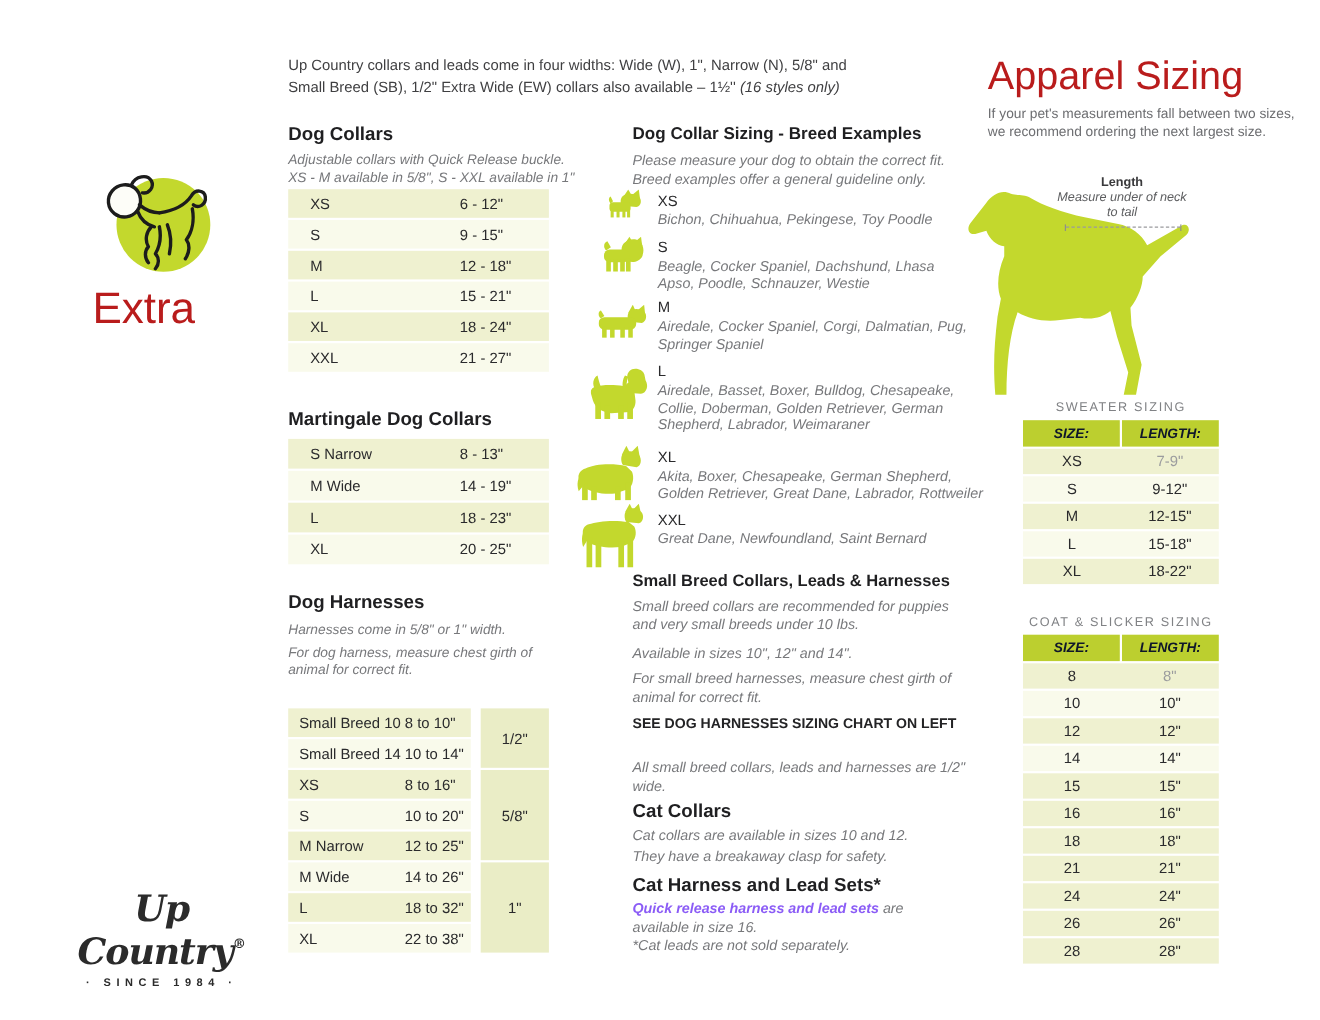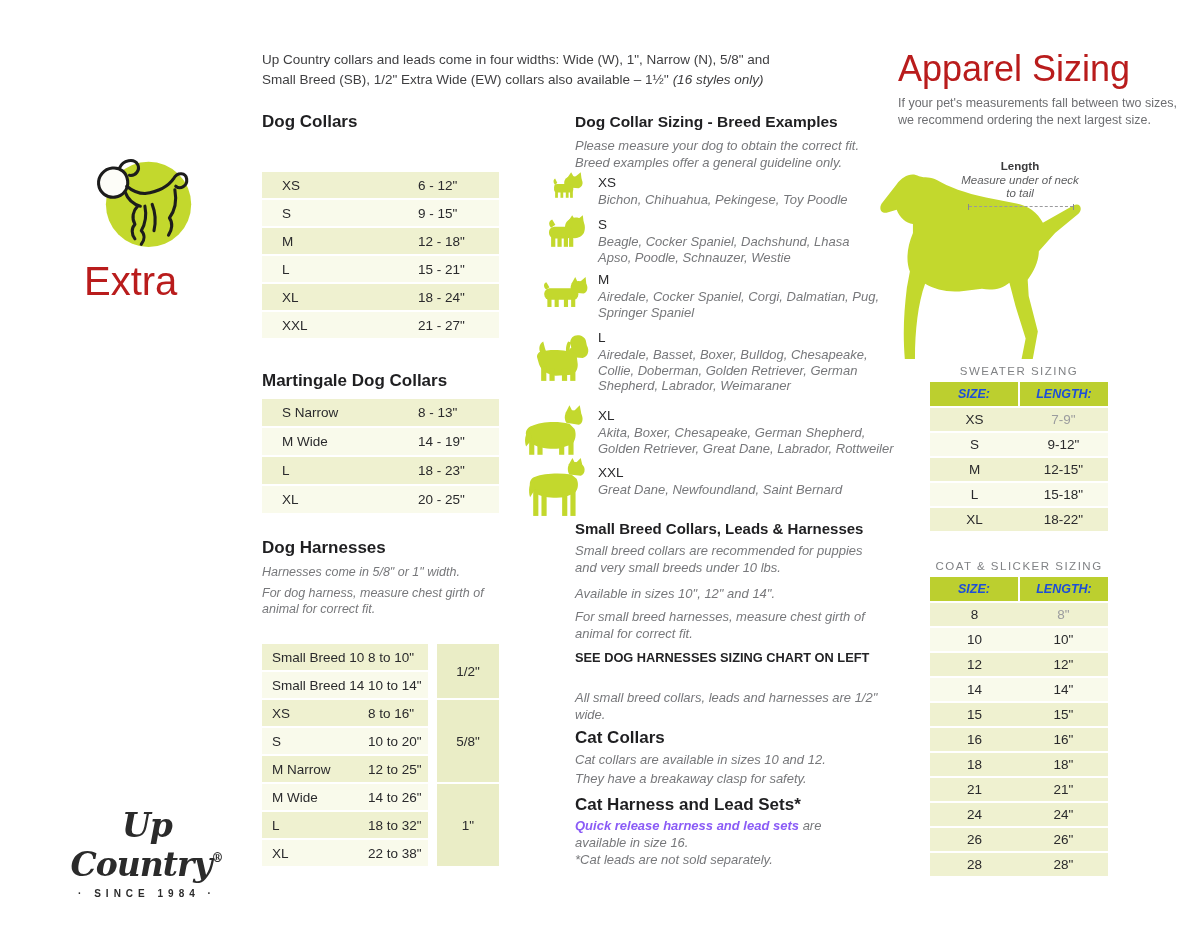--- a/index.html
+++ b/index.html
@@ -34,21 +34,21 @@
   .wb3{height:82px;}
 
   
   .be-item{position:absolute;width:312px;}
   .be-size{font-size:13.5px;color:#2a2a2c;margin-bottom:2px;}
   .be-breeds{font-size:13px;font-style:italic;color:#77787b;line-height:15.5px;}
 
   
   .aptable{width:178px;}
   .ap-head{display:flex;height:24px;margin-bottom:2px;}
-  .ap-head .hc{flex:1;background:#bccf2f;color:#1d4ed8;font-size:12.5px;font-weight:bold;
+  .ap-head .hc{flex:1;background:#bccf2f;color:#0f172a;font-size:12.5px;font-weight:bold;
                font-style:italic;display:flex;align-items:center;justify-content:center;}
   .ap-head .hc:first-child{margin-right:2px;}
   .aprow{display:flex;height:23px;margin-bottom:2px;font-size:13.5px;}
   .aprow .ac{flex:1;display:flex;align-items:center;justify-content:center;}
   .muted{color:#9b9c9e;}
   .cap-label{font-size:11.5px;color:#808285;letter-spacing:1.5px;text-align:center;width:178px;}
 
   
   .measure{position:absolute;height:6px;border-left:1px solid #8a8a8d;border-right:1px solid #8a8a8d;}
   .measure .dash{position:absolute;left:0;right:0;top:2px;border-top:1px dashed #9a9a9d;}
@@ -91,20 +91,24 @@
     <span class="logo-script">Up Country</span><span class="logo-script logo-reg">®</span>
     <div class="logo-since" style="margin-top:4px;">· SINCE 1984 ·</div>
   </div>
 
   <div class="abs intro" style="left:262px;top:50px;width:580px;">
     <div>Up Country collars and leads come in four widths: Wide (W), 1", Narrow (N), 5/8" and</div>
     <div><span>Small Breed (SB), 1/2" Extra Wide (EW) collars also available – 1½''</span> <span style="font-style:italic;">(16 styles only)</span></div>
   </div>
 
   <div class="abs h1" style="left:262px;top:112px;">Dog Collars</div>
+  <div class="abs note" style="left:262px;top:137px;">
+    <div>Adjustable collars with Quick Release buckle.</div>
+    <div>XS - M available in 5/8", S - XXL available in 1"</div>
+  </div>
   <div class="abs stable" style="left:262px;top:172px;">
     <div class="trow t-tint">
         <div class="c1">XS</div>
         <div class="c2">6 - 12"</div>
       </div>
     <div class="trow t-light">
         <div class="c1">S</div>
         <div class="c2">9 - 15"</div>
       </div>
     <div class="trow t-tint">

